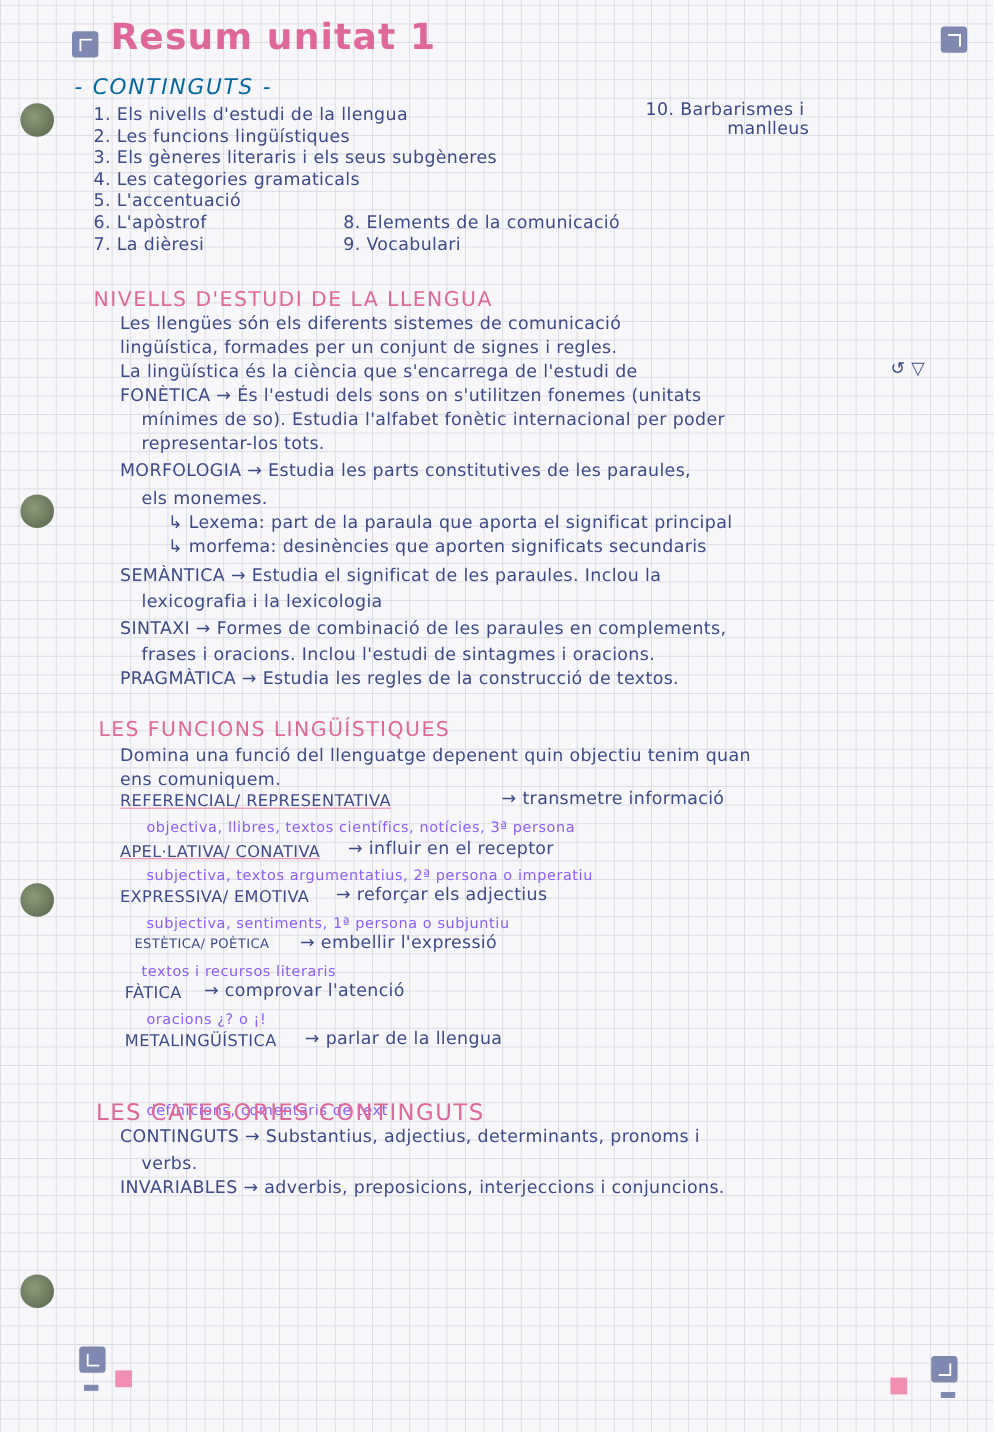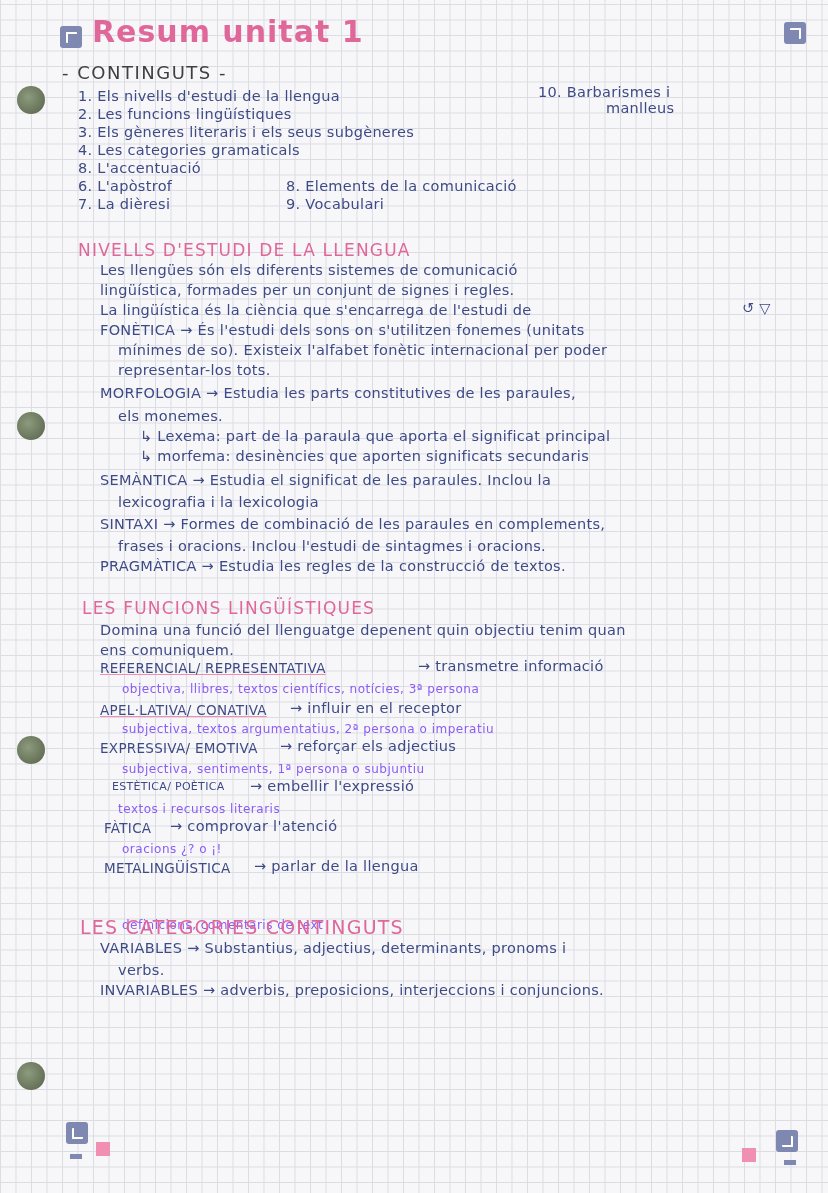--- a/index.html
+++ b/index.html
@@ -23,21 +23,21 @@
   .corner.bl::after { border-right:none; border-top:none; }
   .corner.br::after { border-left:none; border-top:none; }
   .pink-sq { position:absolute; width:14px; height:14px; background:#f08fb2; }
   .small-dash { position:absolute; width:12px; height:5px; background:#7e88b0; }
 
   .title { position:absolute; left:92px; top:14px; font-size:30px; font-weight:bold;
     color:#e0679a; letter-spacing:1px; font-family:"DejaVu Sans", sans-serif; }
   .txt { position:absolute; white-space:nowrap; color:#3e4a86;
     font-family:"DejaVu Sans", sans-serif; font-size:14.5px; letter-spacing:0.3px; }
   .h-pink { color:#e0679a; font-size:17px; letter-spacing:1.2px; }
-  .h-contents { color:#404040; font-size:18px; letter-spacing:1.5px; }
+  .h-contents { color:#0369a1; font-size:18px; letter-spacing:1.5px;font-style:italic; }
   .gray { color:#8b5cf6; font-size:12px; letter-spacing:0.5px; }
   .uline { text-decoration:underline; text-decoration-color:#f08fb2; }
 </style>
 </head>
 <body>
 
 <div class="corner tl" style="left:60px;top:26px;"></div>
 <div class="corner tr" style="left:784px;top:22px;"></div>
 <div class="corner bl" style="left:66px;top:1122px;"></div>
 <div class="small-dash" style="left:70px;top:1154px;"></div>
@@ -51,35 +51,35 @@
 <div class="hole" style="top:736px;"></div>
 <div class="hole" style="top:1062px;"></div>
 
 <div class="title">Resum unitat 1</div>
 
 <div class="txt h-contents" style="left:62px;top:62px;">- CONTINGUTS -</div>
 <div class="txt" style="left:78px;top:88px;">1. Els nivells d'estudi de la llengua</div>
 <div class="txt" style="left:78px;top:106px;">2. Les funcions lingüístiques</div>
 <div class="txt" style="left:78px;top:124px;">3. Els gèneres literaris i els seus subgèneres</div>
 <div class="txt" style="left:78px;top:142px;">4. Les categories gramaticals</div>
-<div class="txt" style="left:78px;top:160px;">8. L'accentuació</div>
+<div class="txt" style="left:78px;top:160px;">5. L'accentuació</div>
 <div class="txt" style="left:78px;top:178px;">6. L'apòstrof</div>
 <div class="txt" style="left:78px;top:196px;">7. La dièresi</div>
 <div class="txt" style="left:286px;top:178px;">8. Elements de la comunicació</div>
 <div class="txt" style="left:286px;top:196px;">9. Vocabulari</div>
 <div class="txt" style="left:538px;top:84px;">10. Barbarismes i</div>
 <div class="txt" style="left:606px;top:100px;">manlleus</div>
 
 <div class="txt h-pink" style="left:78px;top:240px;">NIVELLS D'ESTUDI DE LA LLENGUA</div>
 <div class="txt" style="left:100px;top:262px;">Les llengües són els diferents sistemes de comunicació</div>
 <div class="txt" style="left:100px;top:282px;">lingüística, formades per un conjunt de signes i regles.</div>
 <div class="txt" style="left:100px;top:302px;">La lingüística és la ciència que s'encarrega de l'estudi de</div>
 <div class="txt" style="left:742px;top:300px;">↺ ▽</div>
 <div class="txt" style="left:100px;top:322px;">FONÈTICA → És l'estudi dels sons on s'utilitzen fonemes (unitats</div>
-<div class="txt" style="left:118px;top:342px;">mínimes de so). Existeix l'alfabet fonètic internacional per poder</div>
+<div class="txt" style="left:118px;top:342px;">mínimes de so). Estudia l'alfabet fonètic internacional per poder</div>
 <div class="txt" style="left:118px;top:362px;">representar-los tots.</div>
 <div class="txt" style="left:100px;top:385px;">MORFOLOGIA → Estudia les parts constitutives de les paraules,</div>
 <div class="txt" style="left:118px;top:408px;">els monemes.</div>
 <div class="txt" style="left:140px;top:428px;">↳ Lexema: part de la paraula que aporta el significat principal</div>
 <div class="txt" style="left:140px;top:448px;">↳ morfema: desinències que aporten significats secundaris</div>
 <div class="txt" style="left:100px;top:472px;">SEMÀNTICA → Estudia el significat de les paraules. Inclou la</div>
 <div class="txt" style="left:118px;top:494px;">lexicografia i la lexicologia</div>
 <div class="txt" style="left:100px;top:516px;">SINTAXI → Formes de combinació de les paraules en complements,</div>
 <div class="txt" style="left:118px;top:538px;">frases i oracions. Inclou l'estudi de sintagmes i oracions.</div>
 <div class="txt" style="left:100px;top:558px;">PRAGMÀTICA → Estudia les regles de la construcció de textos.</div>
@@ -106,15 +106,15 @@
 
 <div class="txt" style="left:104px;top:820px;font-size:13.5px;">FÀTICA</div>
 <div class="txt" style="left:170px;top:818px;">→ comprovar l'atenció</div>
 <div class="txt gray" style="left:122px;top:842px;">oracions ¿? o ¡!</div>
 
 <div class="txt" style="left:104px;top:860px;font-size:13.5px;">METALINGÜÍSTICA</div>
 <div class="txt" style="left:254px;top:858px;">→ parlar de la llengua</div>
 <div class="txt gray" style="left:122px;top:918px;">definicions, comentaris de text</div>
 
 <div class="txt h-pink" style="left:80px;top:916px;font-size:19px;">LES CATEGORIES CONTINGUTS</div>
-<div class="txt" style="left:100px;top:940px;">VARIABLES → Substantius, adjectius, determinants, pronoms i</div>
+<div class="txt" style="left:100px;top:940px;">CONTINGUTS → Substantius, adjectius, determinants, pronoms i</div>
 <div class="txt" style="left:118px;top:962px;text-align:center;">verbs.</div>
 <div class="txt" style="left:100px;top:982px;">INVARIABLES → adverbis, preposicions, interjeccions i conjuncions.</div>
 
 </body></html>

